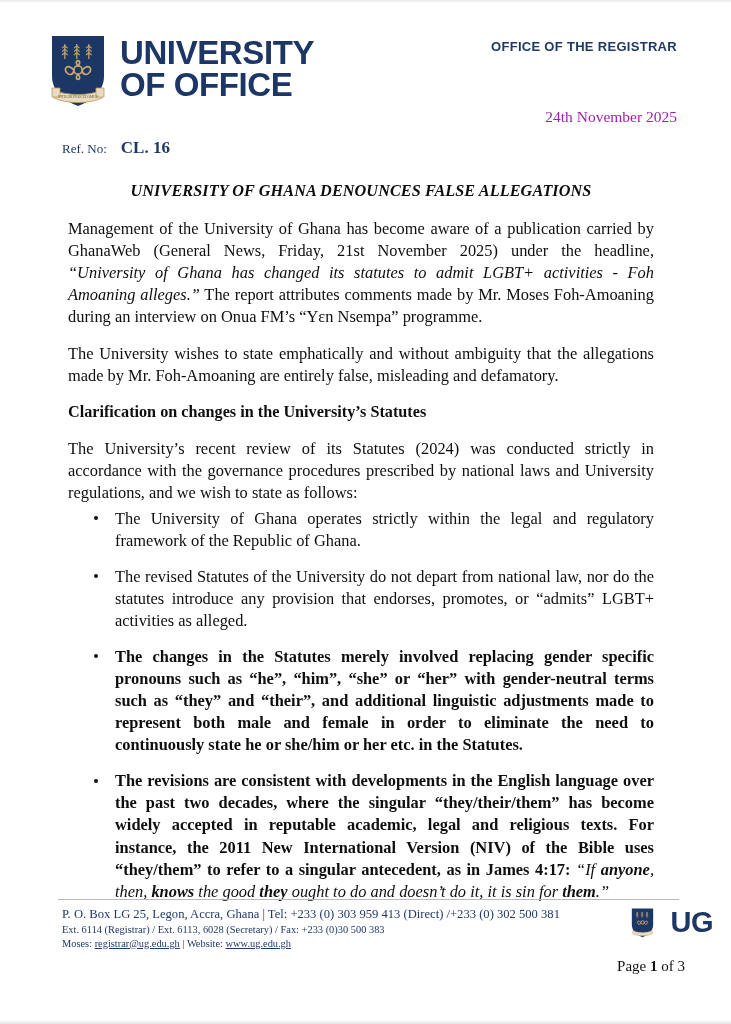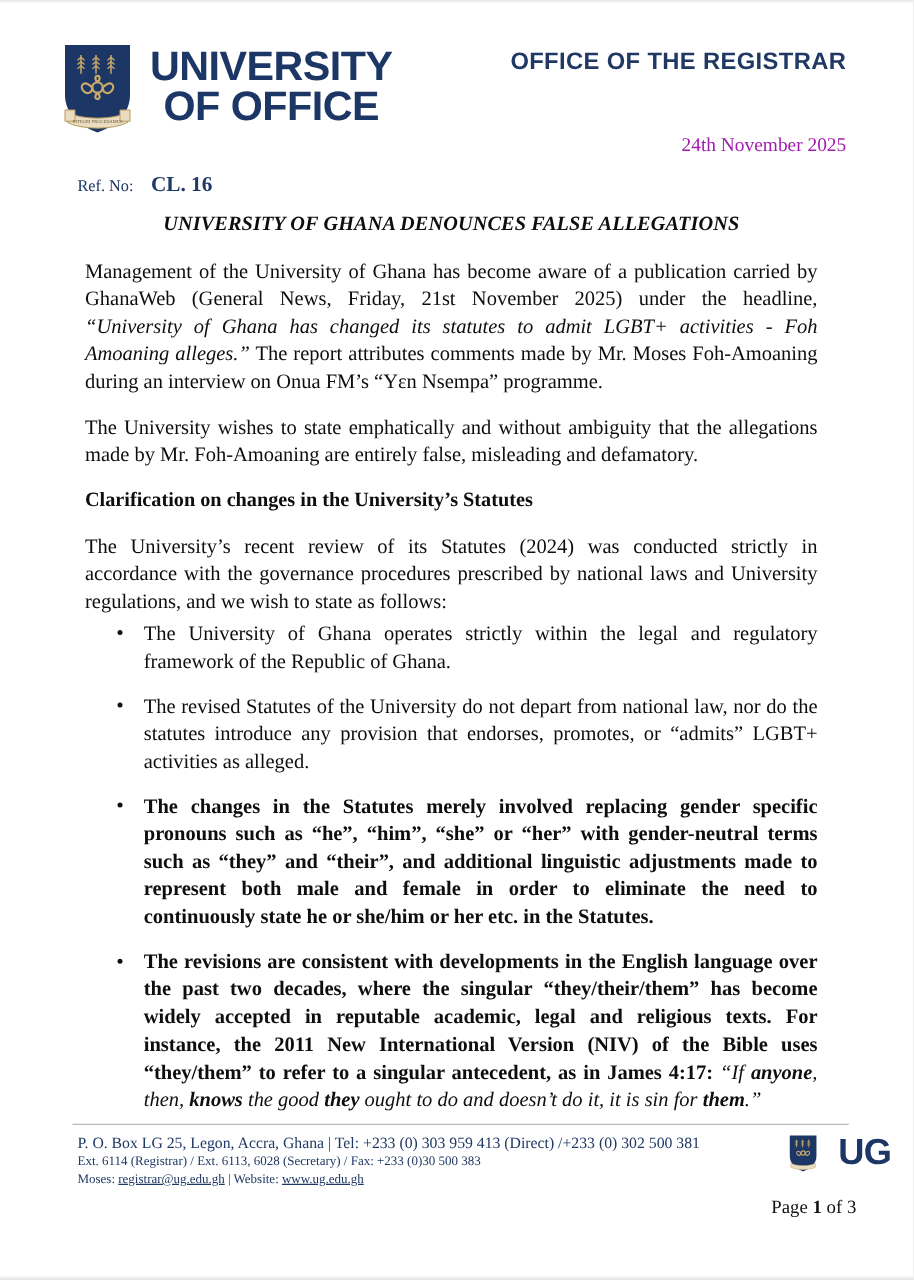--- a/index.html
+++ b/index.html
@@ -39,21 +39,20 @@
     right: 48px;
     height: 90px;
   }
   .brand {
     position: absolute;
     left: 0;
     top: 0;
     display: flex;
     align-items: center;
     gap: 12px;
-    text-align: center;
   }
   .shield-wrap {
     width: 60px;
     height: 78px;
     position: relative;
   }
   .brand-name {
     color: #1c3665;
     font-family: "Liberation Sans", sans-serif;
     font-weight: bold;
@@ -63,21 +62,21 @@
   }
   .brand-name .l2 { display: block; }
 
   .office-title {
     position: absolute;
     right: 6px;
     top: 9px;
     color: #1f3864;
     font-family: "Liberation Sans", sans-serif;
     font-weight: bold;
-    font-size: 19px;
+    font-size: 13px;
     letter-spacing: 0.3px;
   }
   .doc-date {
     position: absolute;
     right: 6px;
     top: 78px;
     color: #a21caf;
     font-size: 15.5px;
   }
 
@@ -105,21 +104,21 @@
     left: 68px;
     top: 170px;
     width: 586px;
     color: #0e0e0e;
   }
   .doc-title {
     text-align: center;
     font-weight: bold;
     font-style: italic;
     font-size: 16.2px;
-    margin: 0 0 17px 0;
+    margin: 12px 0 17px 0;
     letter-spacing: 0.1px;
   }
   p.para {
     margin: 0 0 15px 0;
     font-size: 16.4px;
     line-height: 1.345;
     text-align: justify;
   }
   p.para.tight { margin-bottom: 4px; }
   .section-head {

